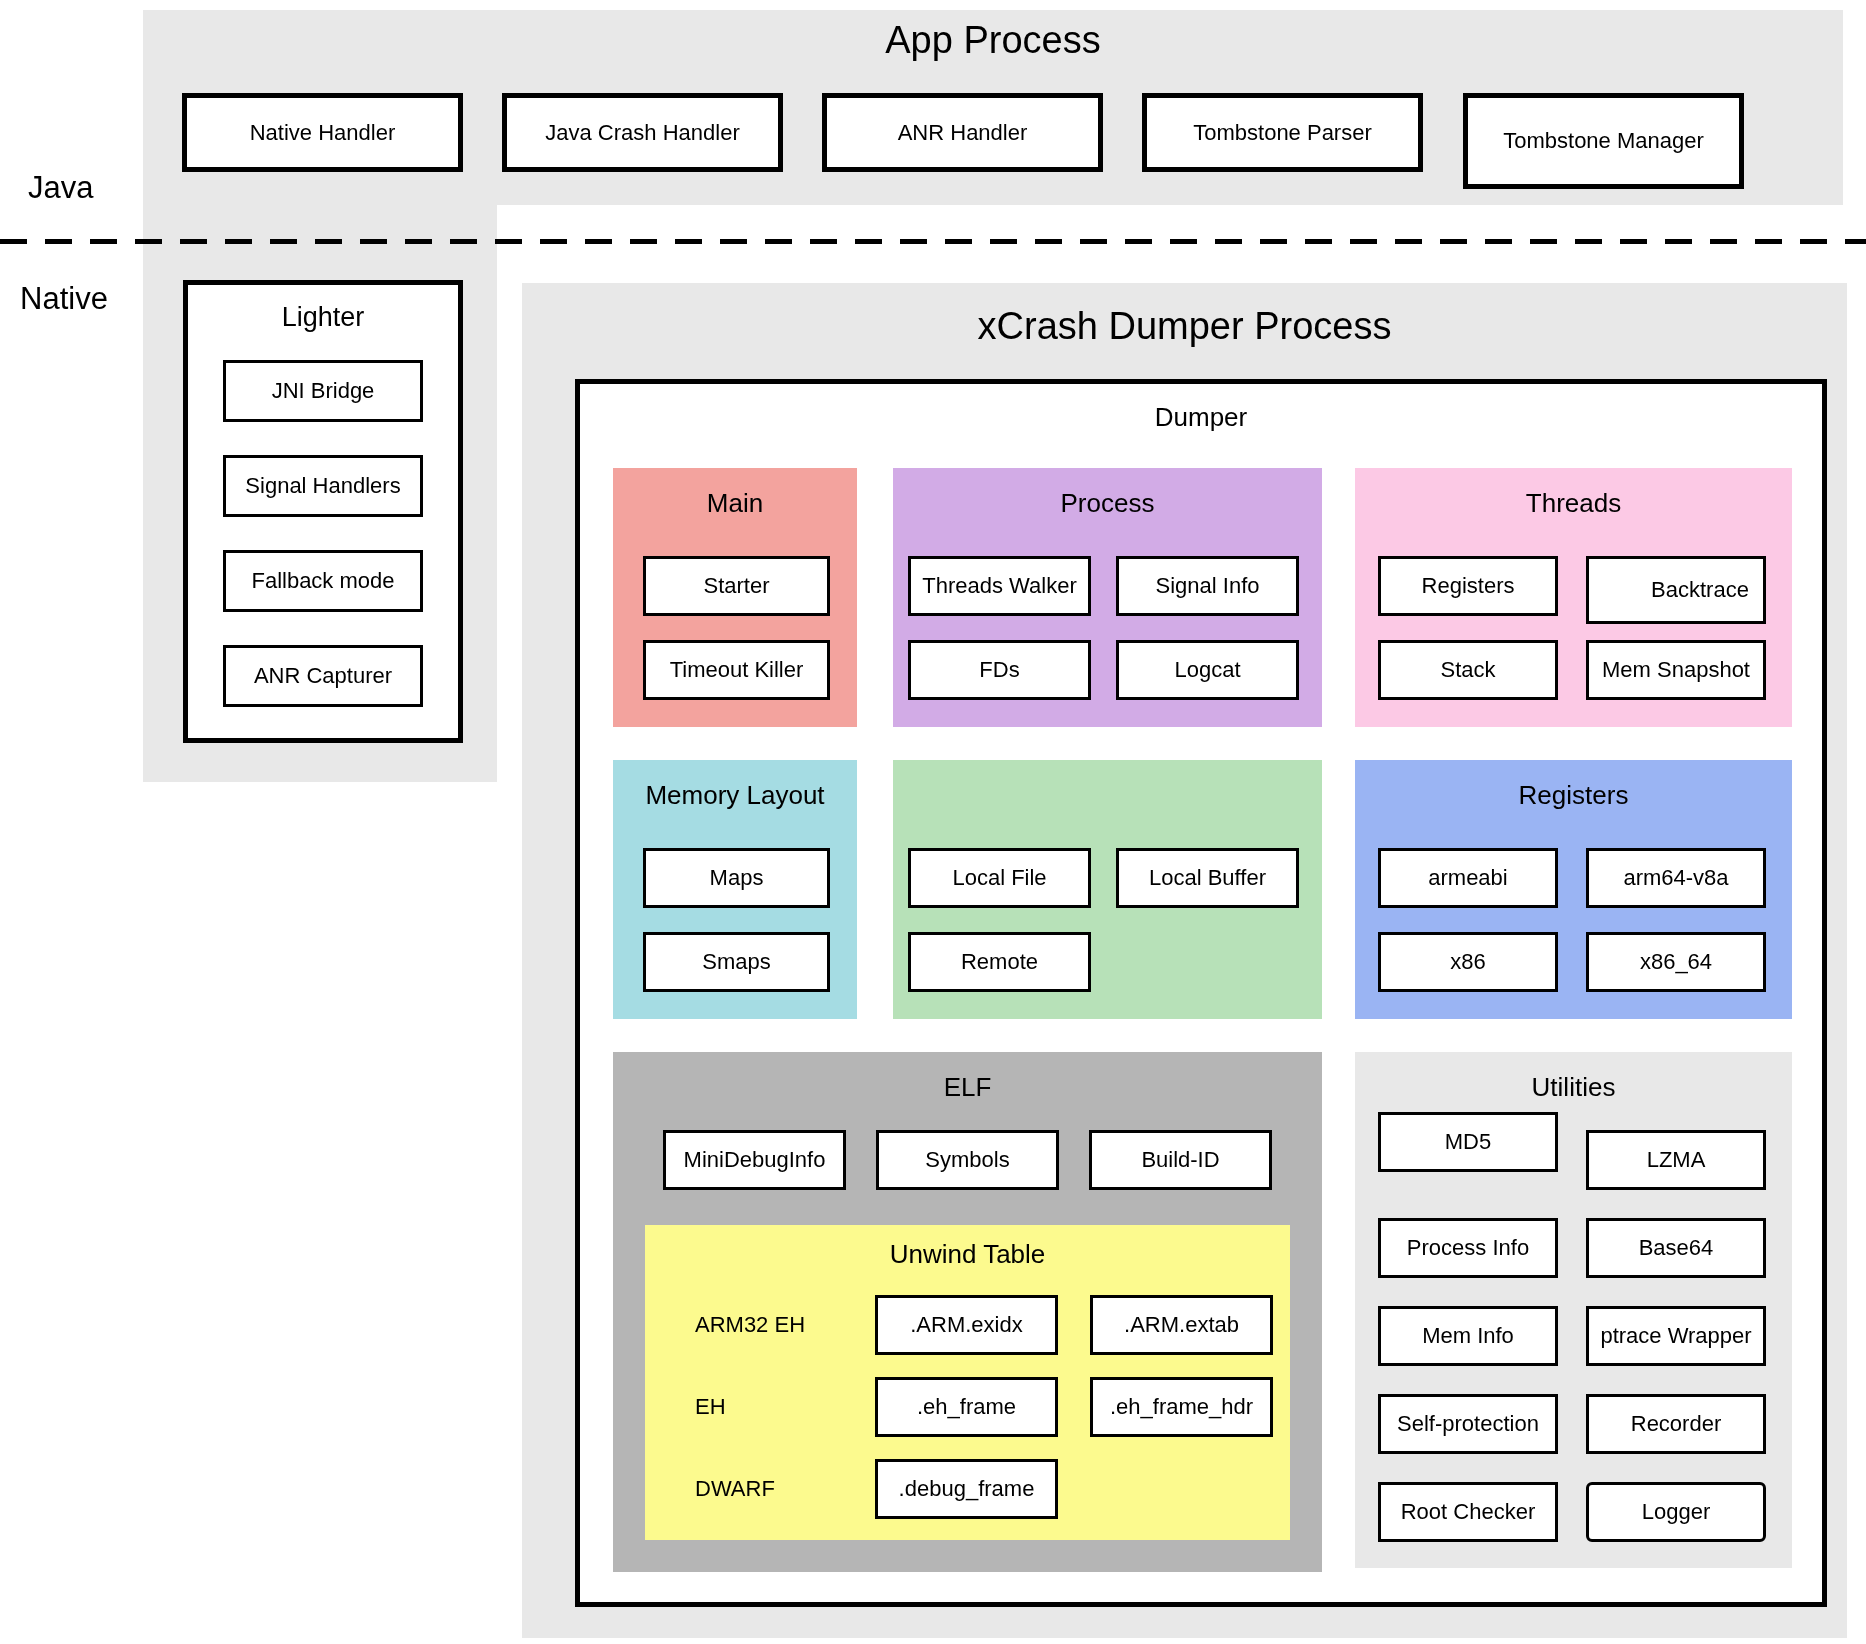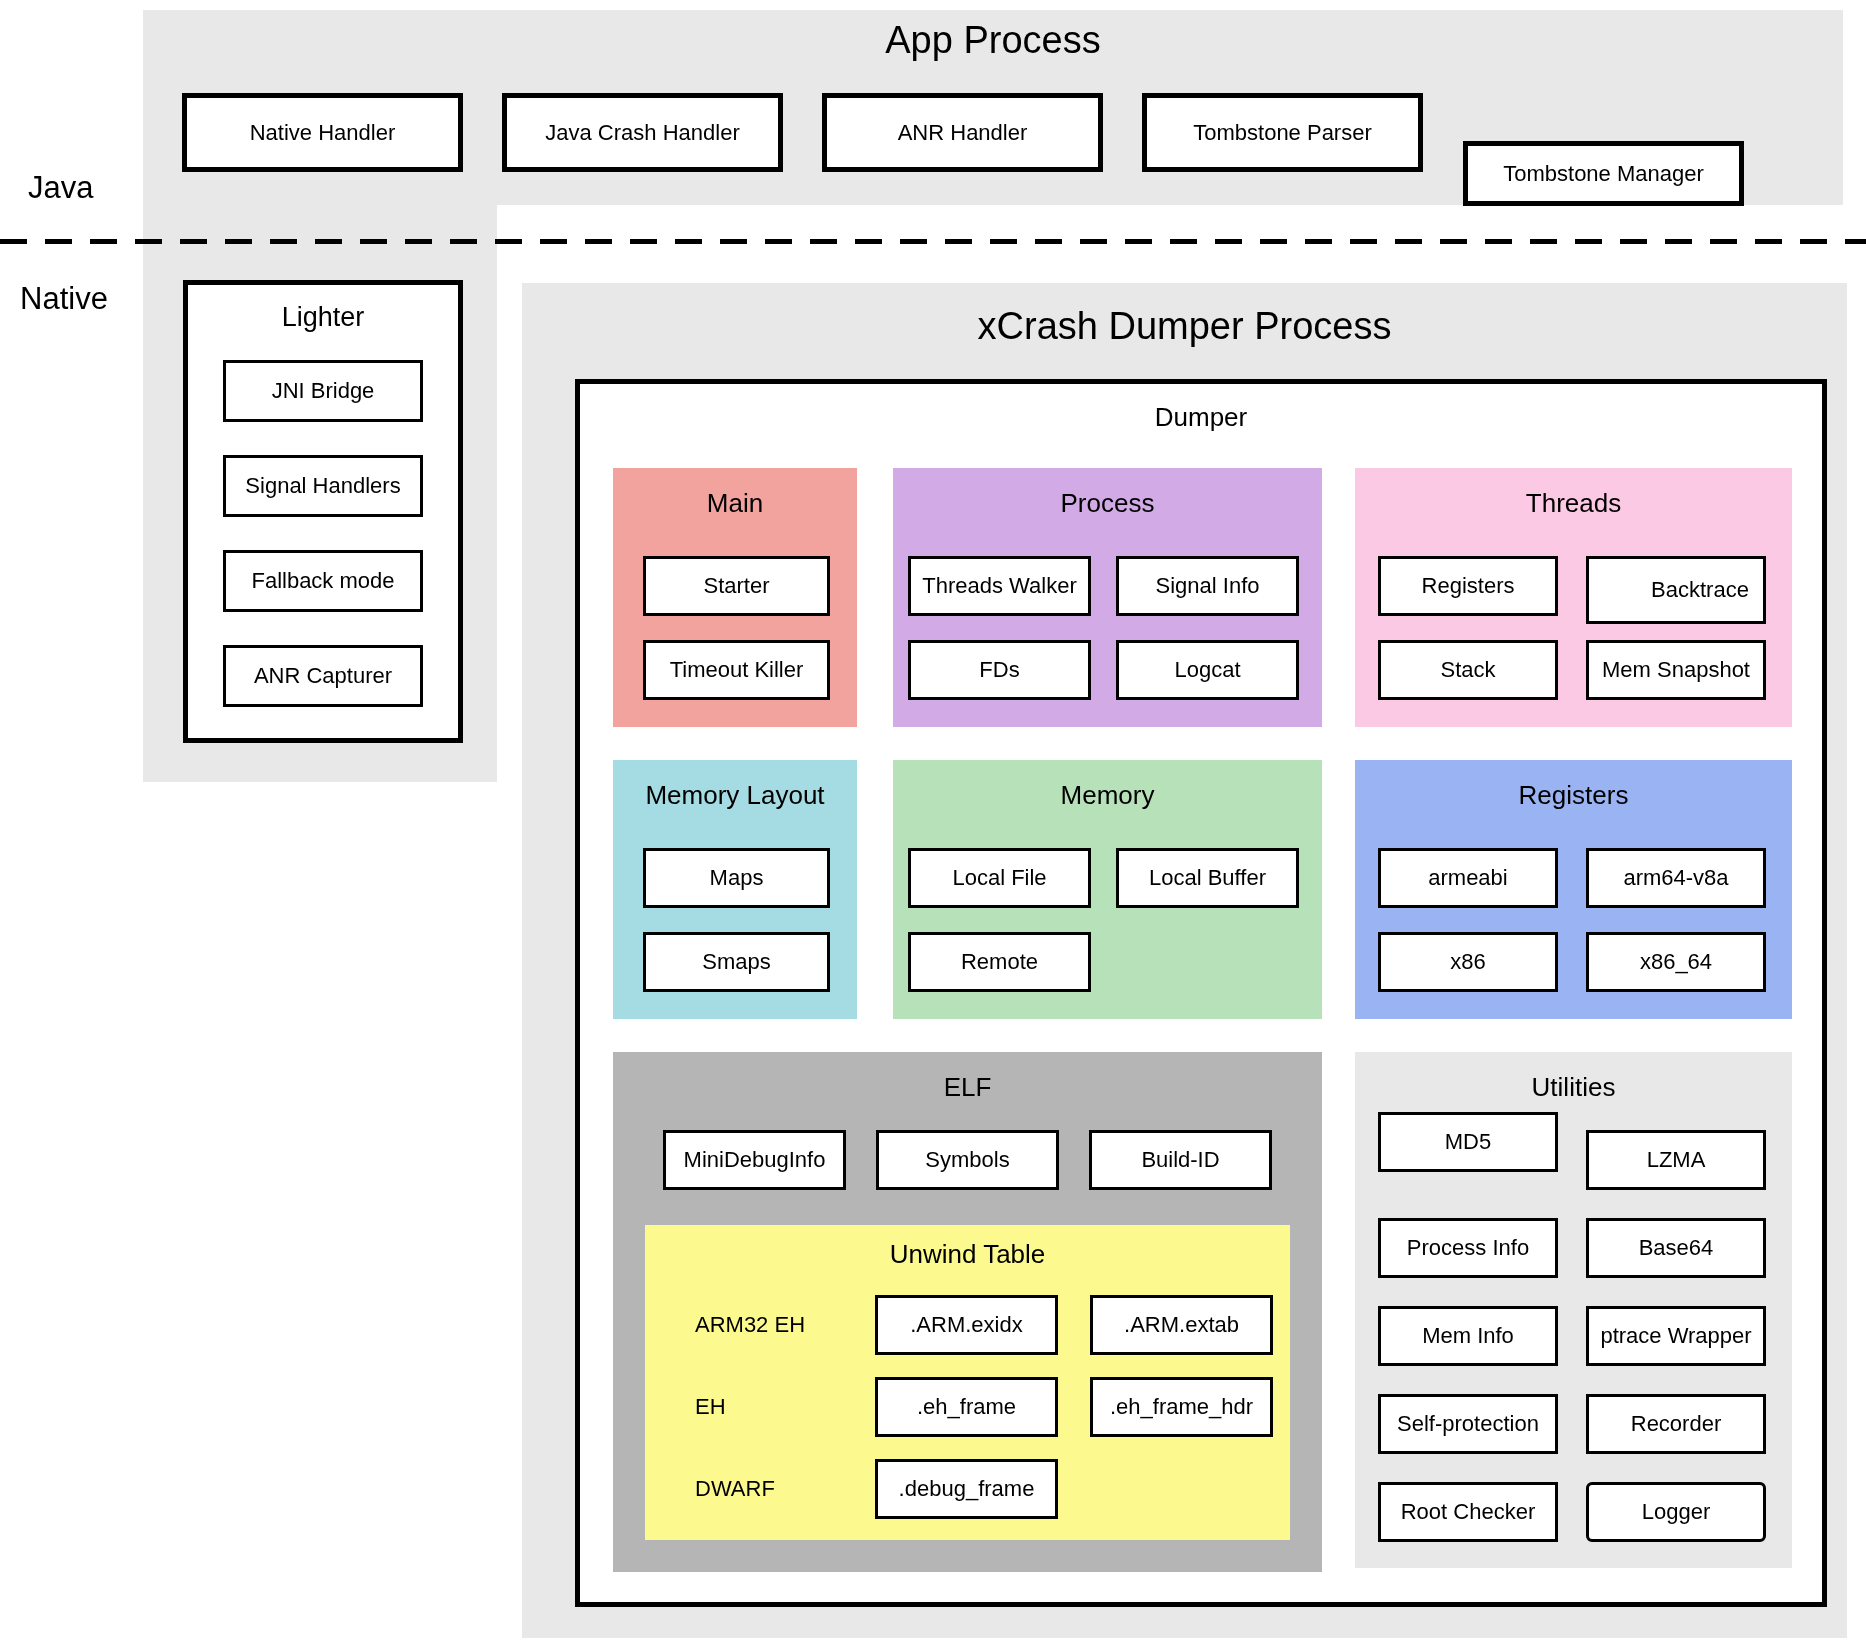--- a/index.html
+++ b/index.html
@@ -30,21 +30,21 @@
 <body>
 
 <div id="canvas">
 
   <div class="abs panel" style="left:143px;top:10px;width:1700px;height:195px;">
     <div class="title-lg" style="padding-top:12px;">App Process</div>
     <div class="wbox thick" style="left:39px;top:83px;width:281px;height:79px;">Native Handler</div>
     <div class="wbox thick" style="left:359px;top:83px;width:281px;height:79px;">Java Crash Handler</div>
     <div class="wbox thick" style="left:679px;top:83px;width:281px;height:79px;">ANR Handler</div>
     <div class="wbox thick" style="left:999px;top:83px;width:281px;height:79px;">Tombstone Parser</div>
-    <div class="wbox thick" style="left:1320px;top:83px;width:281px;height:65px;margin-top:48px;">Tombstone Manager</div>
+    <div class="wbox thick" style="left:1320px;top:83px;width:281px;height:96px;">Tombstone Manager</div>
   </div>
 
   <div class="abs panel" style="left:143px;top:205px;width:354px;height:577px;"></div>
 
   <div class="side-label" style="left:28px;top:170px;">Java</div>
   <div class="dashed" style="left:0;top:239px;width:1866px;"></div>
   <div class="side-label" style="left:20px;top:281px;">Native</div>
 
   <div class="abs" style="left:183px;top:280px;width:280px;height:463px;background:#fff;border:5px solid #000;box-sizing:border-box;">
     <div class="sec-title" style="top:17px;font-size:27px;">Lighter</div>
@@ -82,21 +82,20 @@
         <div class="wbox" style="left:231px;top:172px;width:180px;height:60px;">Mem Snapshot</div>
       </div>
 
       <div class="sec" style="left:33px;top:376px;width:244px;height:259px;background:#a5dce3;">
         <div class="sec-title" style="top:20px;">Memory Layout</div>
         <div class="wbox" style="left:30px;top:88px;width:187px;height:60px;">Maps</div>
         <div class="wbox" style="left:30px;top:172px;width:187px;height:60px;">Smaps</div>
       </div>
 
       <div class="sec" style="left:313px;top:376px;width:429px;height:259px;background:#b7e1b8;">
-        <div class="sec-title" style="top:20px;">Memory</div>
         <div class="wbox" style="left:15px;top:88px;width:183px;height:60px;">Local File</div>
         <div class="wbox" style="left:223px;top:88px;width:183px;height:60px;">Local Buffer</div>
         <div class="wbox" style="left:15px;top:172px;width:183px;height:60px;">Remote</div>
       </div>
 
       <div class="sec" style="left:775px;top:376px;width:437px;height:259px;background:#9ab4f3;">
         <div class="sec-title" style="top:20px;">Registers</div>
         <div class="wbox" style="left:23px;top:88px;width:180px;height:60px;">armeabi</div>
         <div class="wbox" style="left:231px;top:88px;width:180px;height:60px;">arm64-v8a</div>
         <div class="wbox" style="left:23px;top:172px;width:180px;height:60px;">x86</div>

